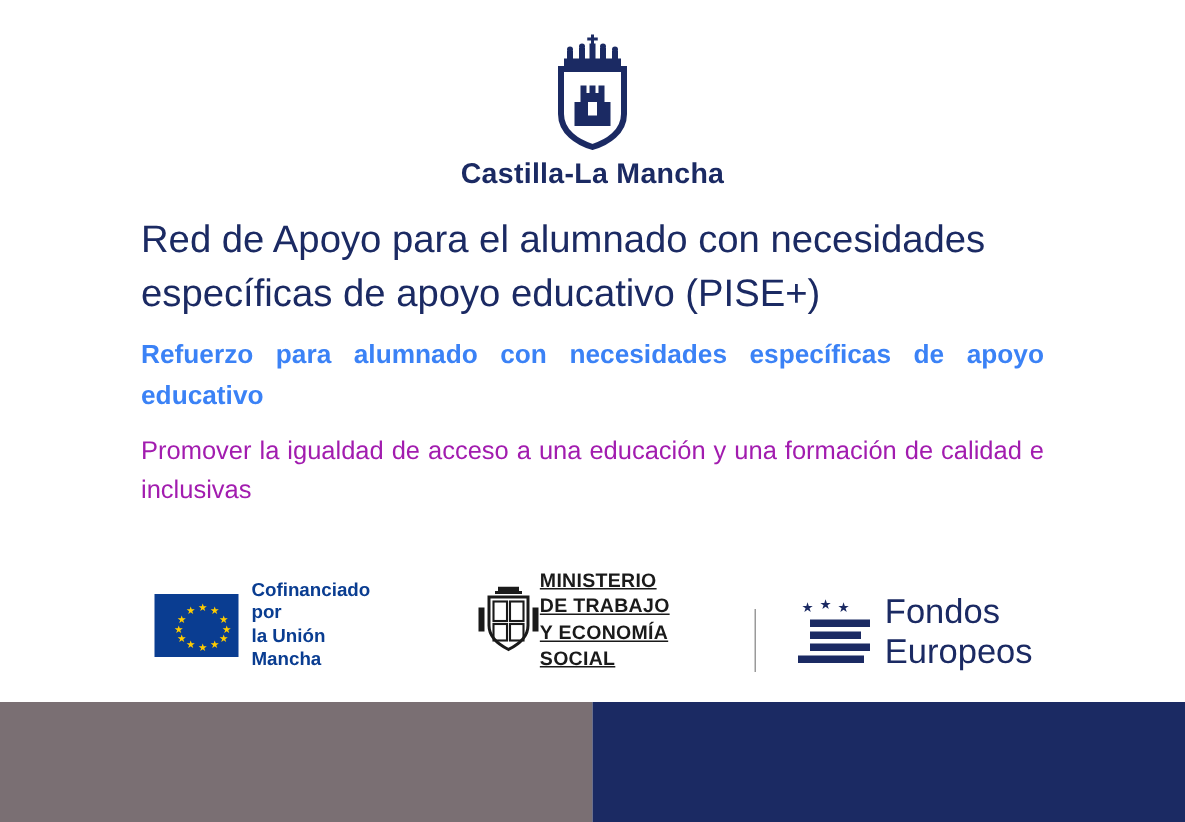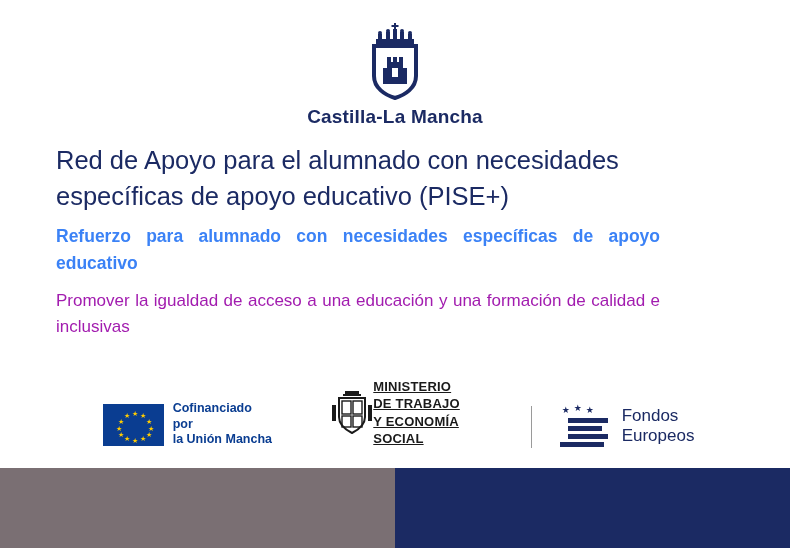--- a/index.html
+++ b/index.html
@@ -31,21 +31,21 @@
   .region-name {
     margin-top: 6px;
     font-size: 19px;
     font-weight: bold;
     color: #1b2a63;
     letter-spacing: 0.2px;
   }
 
   
   .text-block {
-    padding: 14px 94px 0 56px;
+    padding: 14px 94px 0 94px;
   }
   .title {
     font-size: 25.5px;
     line-height: 1.43;
     color: #1b2a63;
     font-weight: normal;
     margin: 0;
   }
   .subtitle {
     margin: 8px 0 0 0;
@@ -151,21 +151,21 @@
   }
   .fondos-star {
     position: absolute;
     color: #1b2a63;
     font-size: 9px;
     line-height: 9px;
   }
   .fondos-text {
     margin-left: 11px;
     color: #1b2a63;
-    font-size: 17px;
+    font-size: 23px;
     font-weight: normal;
   }
 
   
   .bottom-bands {
     position: absolute;
     left: 0;
     bottom: 0;
     width: 790px;
     height: 80px;

